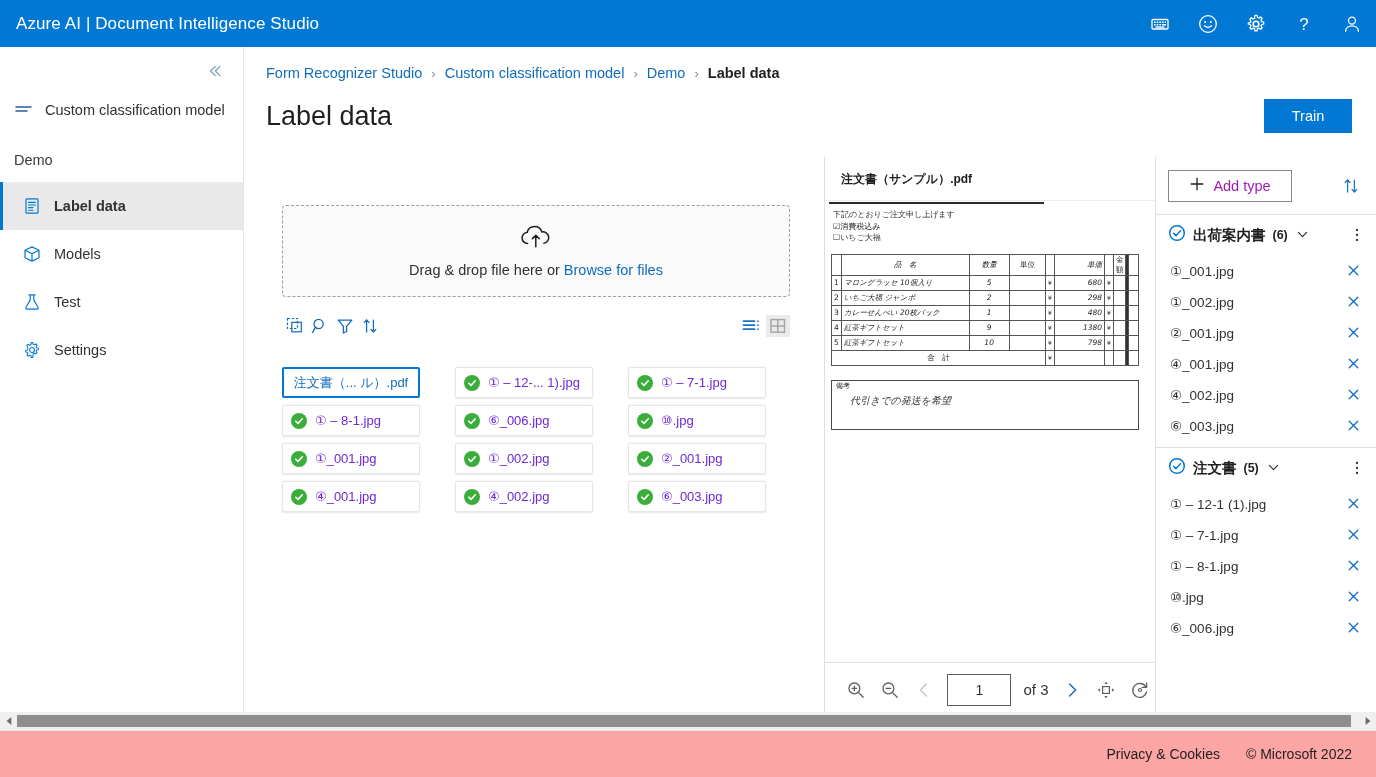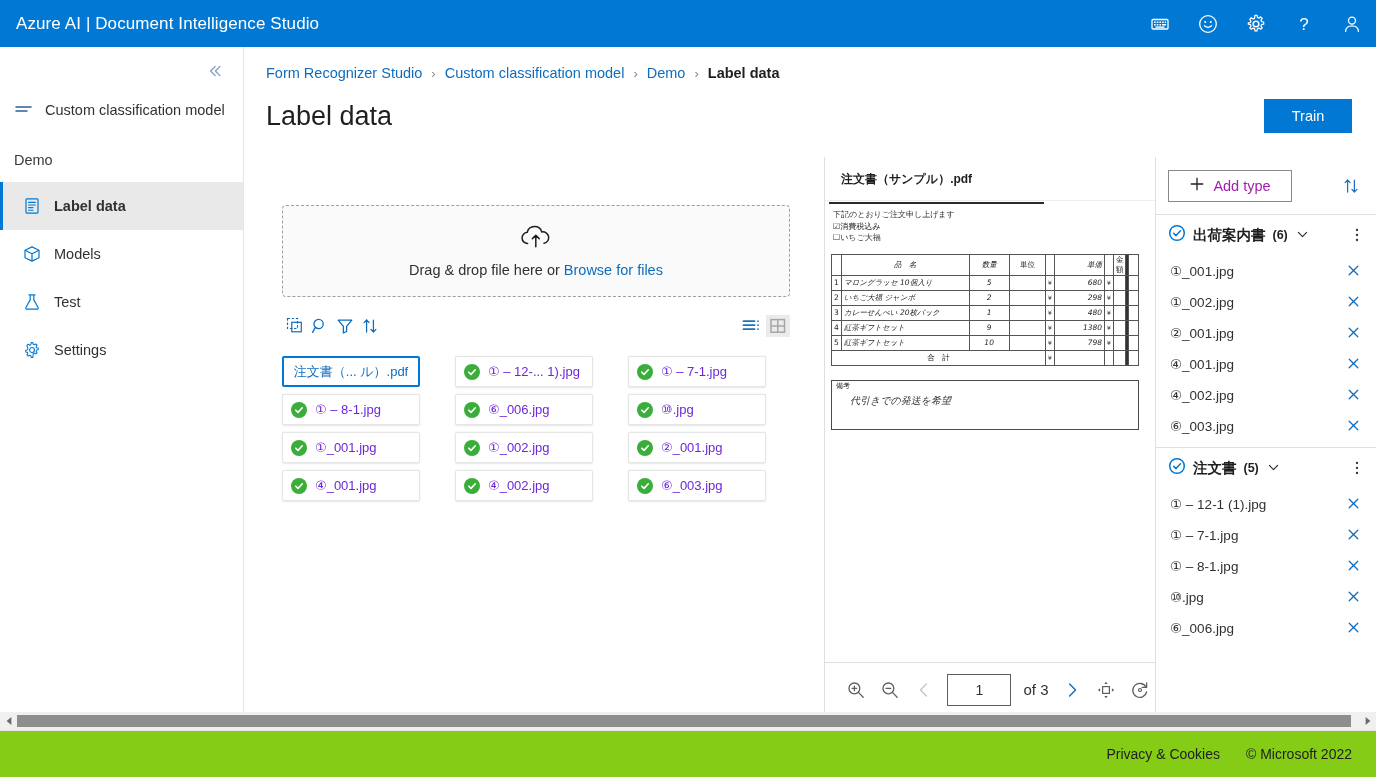--- a/index.html
+++ b/index.html
@@ -107,21 +107,21 @@
   }
   .ft-icon { width: 25px; height: 24px; display: flex; align-items: center; justify-content: center; cursor: pointer; color: #0f6cbd; }
   .ft-right { margin-left: auto; display: flex; align-items: center; gap: 2px; }
   .view-toggle { width: 24px; height: 22px; display: flex; align-items: center; justify-content: center; cursor: pointer; }
   .view-toggle.active { }
   .view-toggle.boxed { background: #ebebeb; }
 
   
   .file-grid {
     display: grid; grid-template-columns: repeat(3, 138px); column-gap: 35px; row-gap: 7px;
-    margin-top: 12px;
+    margin-top: 23px;
   }
   .file-card {
     height: 31px; border: 1px solid #e6e6e6; border-radius: 2px; background: #fff;
     display: flex; align-items: center; gap: 8px; padding: 0 8px;
     font-size: 13px; color: #6d28d9; white-space: nowrap; overflow: hidden;
     box-shadow: 0 .6px 1.8px rgba(0,0,0,.1);
     cursor: pointer;
   }
   .file-card .chk {
     width: 16px; height: 16px; border-radius: 50%; background: #3aad3a;
@@ -225,21 +225,21 @@
   }
   .hs-arrow { width: 17px; height: 18px; display: flex; align-items: center; justify-content: center;
     color: #6b6b6b; font-size: 8px; cursor: pointer; }
   .hs-track { flex: 1; height: 18px; position: relative; }
   .hs-thumb { position: absolute; left: 0; top: 3px; height: 12px; width: 1334px;
     background: #8e8e8e; cursor: pointer; }
 
   
   .footer {
     position: absolute; left: 0; top: 730px; width: 1376px; height: 47px;
-    background: #84cc16; border-top: 1px solid #e8e8e8;
+    background: #fca5a5; border-top: 1px solid #e8e8e8;
     display: flex; align-items: center; justify-content: flex-end; gap: 26px;
     padding-right: 24px; font-size: 14px;
   }
   .footer .priv { color: #201f1e; cursor: pointer; }
   .footer .cpy { color: #201f1e; }
 </style>
 </head>
 <body>
 
 <div class="topbar">

